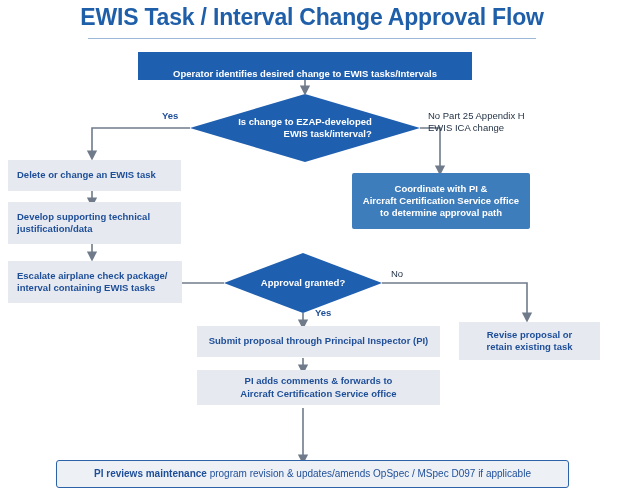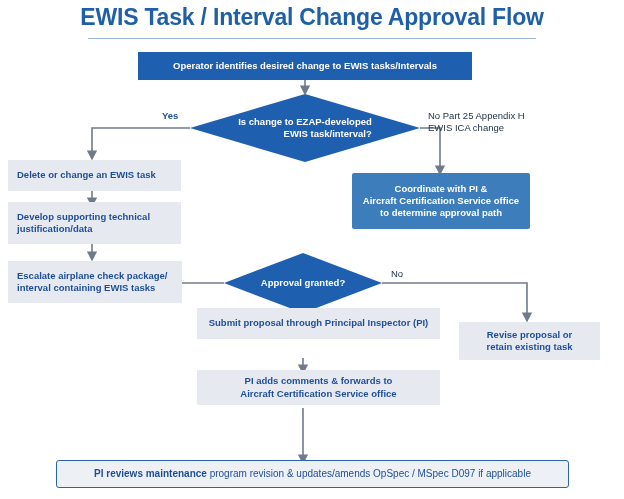--- a/index.html
+++ b/index.html
@@ -56,20 +56,21 @@
   }
   .node .txt { display: block; width: 100%; }
 
   
   .box-blue {
     background: #1F5FAF;
     color: #ffffff;
     justify-content: center;
     text-align: center;
     font-size: 9.5px;
+    align-items: flex-end;
   }
   
   .box-blue-soft {
     background: #3E7DBC;
     color: #ffffff;
     justify-content: flex-start;
     text-align: center;
     font-size: 9.5px;
     border-radius: 2px;
   }
@@ -220,21 +221,21 @@
   </div>
 
   <div class="diamond-label" style="left:234px; top:272px; width:138px; height:22px;">
     <span>Approval granted?</span>
   </div>
 
   <div class="edge-label plain" style="left:391px; top:268px;">No</div>
 
   <div class="edge-label" style="left:315px; top:307px;">Yes</div>
 
-  <div class="node box-light center-align" style="left:197px; top:308px; width:243px; height:31px;">
+  <div class="node box-light center-align" style="left:197px; top:326px; width:243px; height:31px;">
     <span class="txt">Submit proposal through Principal Inspector (PI)</span>
   </div>
 
   <div class="node box-light center-align" style="left:197px; top:370px; width:243px; height:35px;">
     <span class="txt">
       <span>PI adds comments &amp; forwards to</span><br>
       <span>Aircraft Certification Service office</span>
     </span>
   </div>
 

